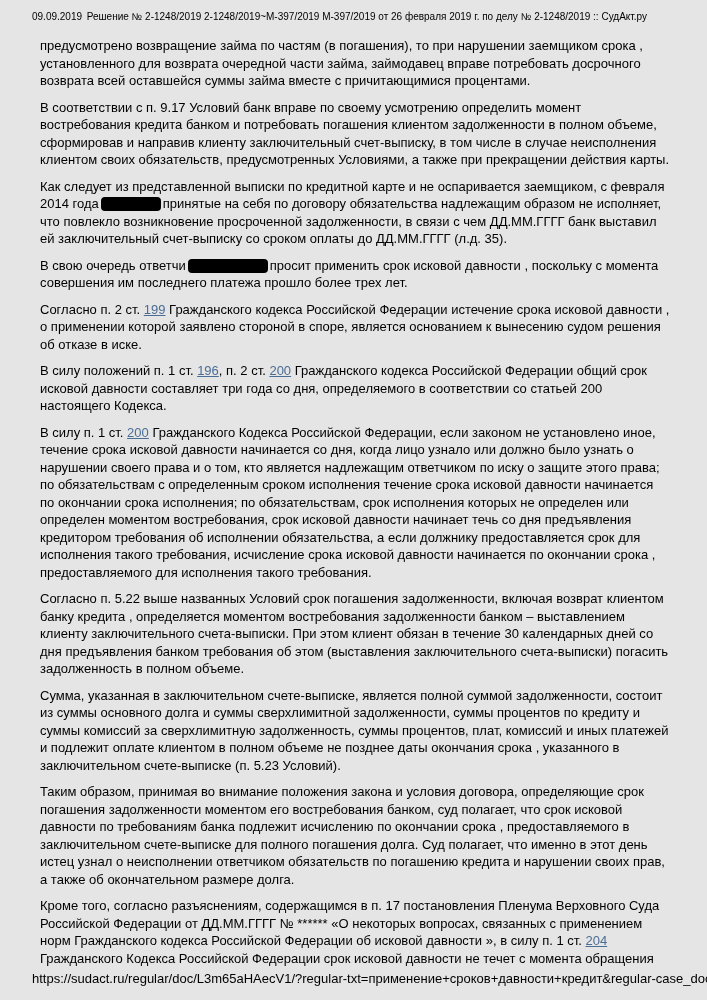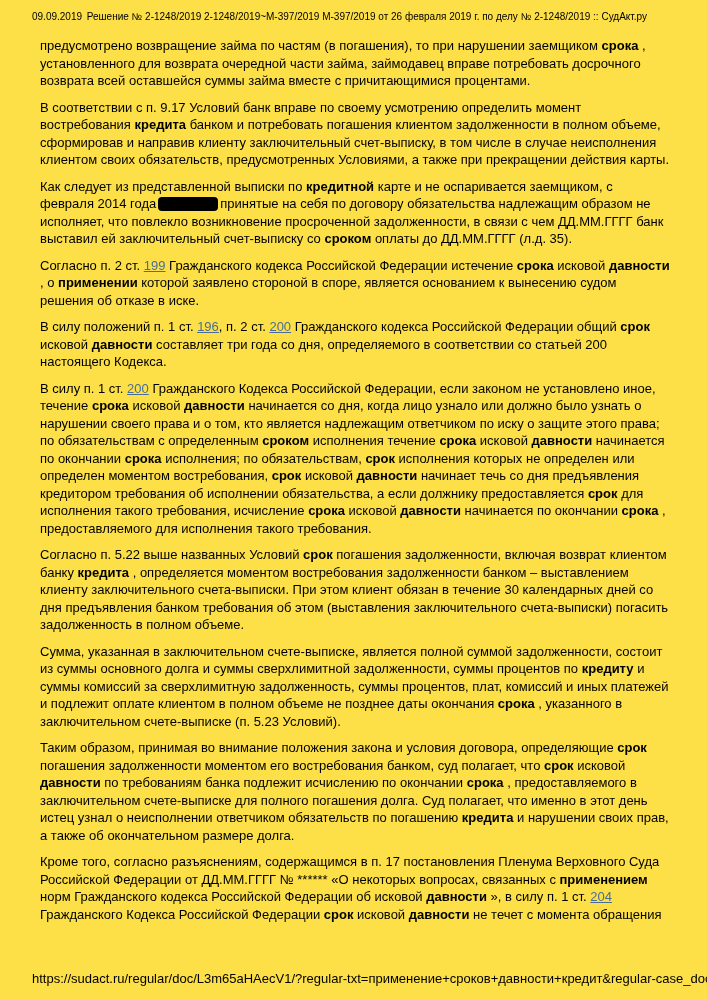--- a/index.html
+++ b/index.html
@@ -1,35 +1,35 @@
 <!DOCTYPE html>
 <html lang="ru"><head>
 <meta charset="utf-8">
 <style>
   html,body { margin:0; padding:0; background:#fff; }
   .page {
     position:relative;
     width:707px; height:1000px;
-    background:#fde047;
+    background:#e5e5e5;
     font-family:"Liberation Sans", sans-serif;
     color:#000000;
     overflow:hidden;
   }
   .print-header {
     position:absolute; top:11px; left:0; width:100%;
     font-size:10px; line-height:12px; color:#000;
   }
   .print-header .date { position:absolute; left:32px; top:0; }
   .print-header .title { display:block; text-align:right; padding:0 60px; white-space:nowrap; }
   .doc-body {
     position:absolute; top:37px; left:40px; width:630px;
     font-size:13px; line-height:17.5px; text-align:left;
   }
   .para { margin:0 0 9px 0; }
-  .b { font-weight:bold; }
+  .b { font-weight:normal; }
   .doc-link { color:#4a6d96; text-decoration:underline; cursor:pointer; }
   .redaction {
     display:inline-block; background:#000000;
     height:14px; border-radius:4px;
     vertical-align:text-bottom; margin:0 2px;
   }
   .print-footer {
     position:absolute; left:32px; right:16px; bottom:14px;
     display:flex; justify-content:space-between; align-items:flex-end;
     font-size:13px; color:#000; white-space:nowrap;
@@ -42,20 +42,21 @@
 <div class="page">
   <div class="print-header">
     <span class="date">09.09.2019</span>
     <span class="title">Решение № 2-1248/2019 2-1248/2019~М-397/2019 М-397/2019 от 26 февраля 2019 г. по делу № 2-1248/2019 :: СудАкт.ру</span>
   </div>
 
   <div class="doc-body">
       <p class="para"><span>предусмотрено возвращение займа по частям (в погашения), то при нарушении заемщиком </span><span class="b">срока</span><span> , установленного для возврата очередной части займа, займодавец вправе потребовать досрочного возврата всей оставшейся суммы займа вместе с причитающимися процентами.</span></p>
       <p class="para"><span>В соответствии с п. 9.17 Условий банк вправе по своему усмотрению определить момент востребования </span><span class="b">кредита</span><span> банком и потребовать погашения клиентом задолженности в полном объеме, сформировав и направив клиенту заключительный счет-выписку, в том числе в случае неисполнения клиентом своих обязательств, предусмотренных Условиями, а также при прекращении действия карты.</span></p>
       <p class="para"><span>Как следует из представленной выписки по </span><span class="b">кредитной</span><span> карте и не оспаривается заемщиком, с февраля 2014 года</span><span class="redaction" style="width: 60px; background: rgb(0, 0, 0);"></span><span>принятые на себя по договору обязательства надлежащим образом не исполняет, что повлекло возникновение просроченной задолженности, в связи с чем ДД.ММ.ГГГГ банк выставил ей заключительный счет-выписку со </span><span class="b">сроком</span><span> оплаты до ДД.ММ.ГГГГ (л.д. 35).</span></p>
+      <p class="para"><span>В свою очередь ответчи</span><span class="redaction" style="width: 80px; background: rgb(0, 0, 0);"></span><span>просит </span><span class="b">применить срок</span><span> исковой </span><span class="b">давности</span><span> , поскольку с момента совершения им последнего платежа прошло более трех лет.</span></p>
       <p class="para"><span>Согласно п. 2 ст. </span><a class="doc-link" style="color: rgb(74, 109, 150);">199</a><span> Гражданского кодекса Российской Федерации истечение </span><span class="b">срока</span><span> исковой </span><span class="b">давности</span><span> , о </span><span class="b">применении</span><span> которой заявлено стороной в споре, является основанием к вынесению судом решения об отказе в иске.</span></p>
       <p class="para"><span>В силу положений п. 1 ст. </span><a class="doc-link" style="color: rgb(74, 109, 150);">196</a><span>, п. 2 ст. </span><a class="doc-link" style="color: rgb(74, 109, 150);">200</a><span> Гражданского кодекса Российской Федерации общий </span><span class="b">срок</span><span> исковой </span><span class="b">давности</span><span> составляет три года со дня, определяемого в соответствии со статьей 200 настоящего Кодекса.</span></p>
       <p class="para"><span>В силу п. 1 ст. </span><a class="doc-link" style="color: rgb(74, 109, 150);">200</a><span> Гражданского Кодекса Российской Федерации, если законом не установлено иное, течение </span><span class="b">срока</span><span> исковой </span><span class="b">давности</span><span> начинается со дня, когда лицо узнало или должно было узнать о нарушении своего права и о том, кто является надлежащим ответчиком по иску о защите этого права; по обязательствам с определенным </span><span class="b">сроком</span><span> исполнения течение </span><span class="b">срока</span><span> исковой </span><span class="b">давности</span><span> начинается по окончании </span><span class="b">срока</span><span> исполнения; по обязательствам, </span><span class="b">срок</span><span> исполнения которых не определен или определен моментом востребования, </span><span class="b">срок</span><span> исковой </span><span class="b">давности</span><span> начинает течь со дня предъявления кредитором требования об исполнении обязательства, а если должнику предоставляется </span><span class="b">срок</span><span> для исполнения такого требования, исчисление </span><span class="b">срока</span><span> исковой </span><span class="b">давности</span><span> начинается по окончании </span><span class="b">срока</span><span> , предоставляемого для исполнения такого требования.</span></p>
       <p class="para"><span>Согласно п. 5.22 выше названных Условий </span><span class="b">срок</span><span> погашения задолженности, включая возврат клиентом банку </span><span class="b">кредита</span><span> , определяется моментом востребования задолженности банком – выставлением клиенту заключительного счета-выписки. При этом клиент обязан в течение 30 календарных дней со дня предъявления банком требования об этом (выставления заключительного счета-выписки) погасить задолженность в полном объеме.</span></p>
       <p class="para"><span>Сумма, указанная в заключительном счете-выписке, является полной суммой задолженности, состоит из суммы основного долга и суммы сверхлимитной задолженности, суммы процентов по </span><span class="b">кредиту</span><span> и суммы комиссий за сверхлимитную задолженность, суммы процентов, плат, комиссий и иных платежей и подлежит оплате клиентом в полном объеме не позднее даты окончания </span><span class="b">срока</span><span> , указанного в заключительном счете-выписке (п. 5.23 Условий).</span></p>
       <p class="para"><span>Таким образом, принимая во внимание положения закона и условия договора, определяющие </span><span class="b">срок</span><span> погашения задолженности моментом его востребования банком, суд полагает, что </span><span class="b">срок</span><span> исковой </span><span class="b">давности</span><span> по требованиям банка подлежит исчислению по окончании </span><span class="b">срока</span><span> , предоставляемого в заключительном счете-выписке для полного погашения долга. Суд полагает, что именно в этот день истец узнал о неисполнении ответчиком обязательств по погашению </span><span class="b">кредита</span><span> и нарушении своих прав, а также об окончательном размере долга.</span></p>
       <p class="para"><span>Кроме того, согласно разъяснениям, содержащимся в п. 17 постановления Пленума Верховного Суда Российской Федерации от ДД.ММ.ГГГГ № ****** «О некоторых вопросах, связанных с </span><span class="b">применением</span><span> норм Гражданского кодекса Российской Федерации об исковой </span><span class="b">давности</span><span> », в силу п. 1 ст. </span><a class="doc-link" style="color: rgb(74, 109, 150);">204</a><span> Гражданского Кодекса Российской Федерации </span><span class="b">срок</span><span> исковой </span><span class="b">давности</span><span> не течет с момента обращения</span></p>
     </div>
 
   <div class="print-footer">

